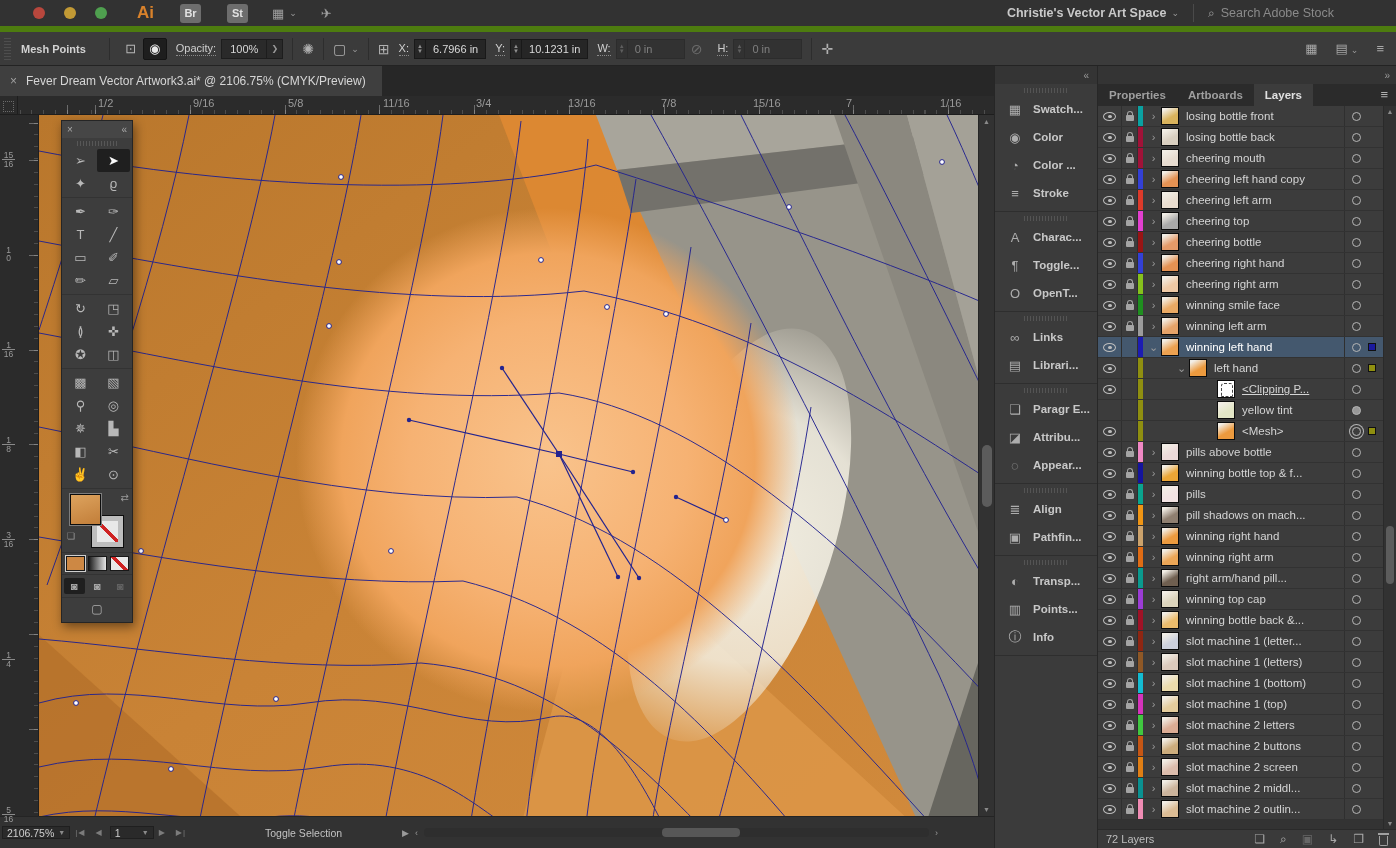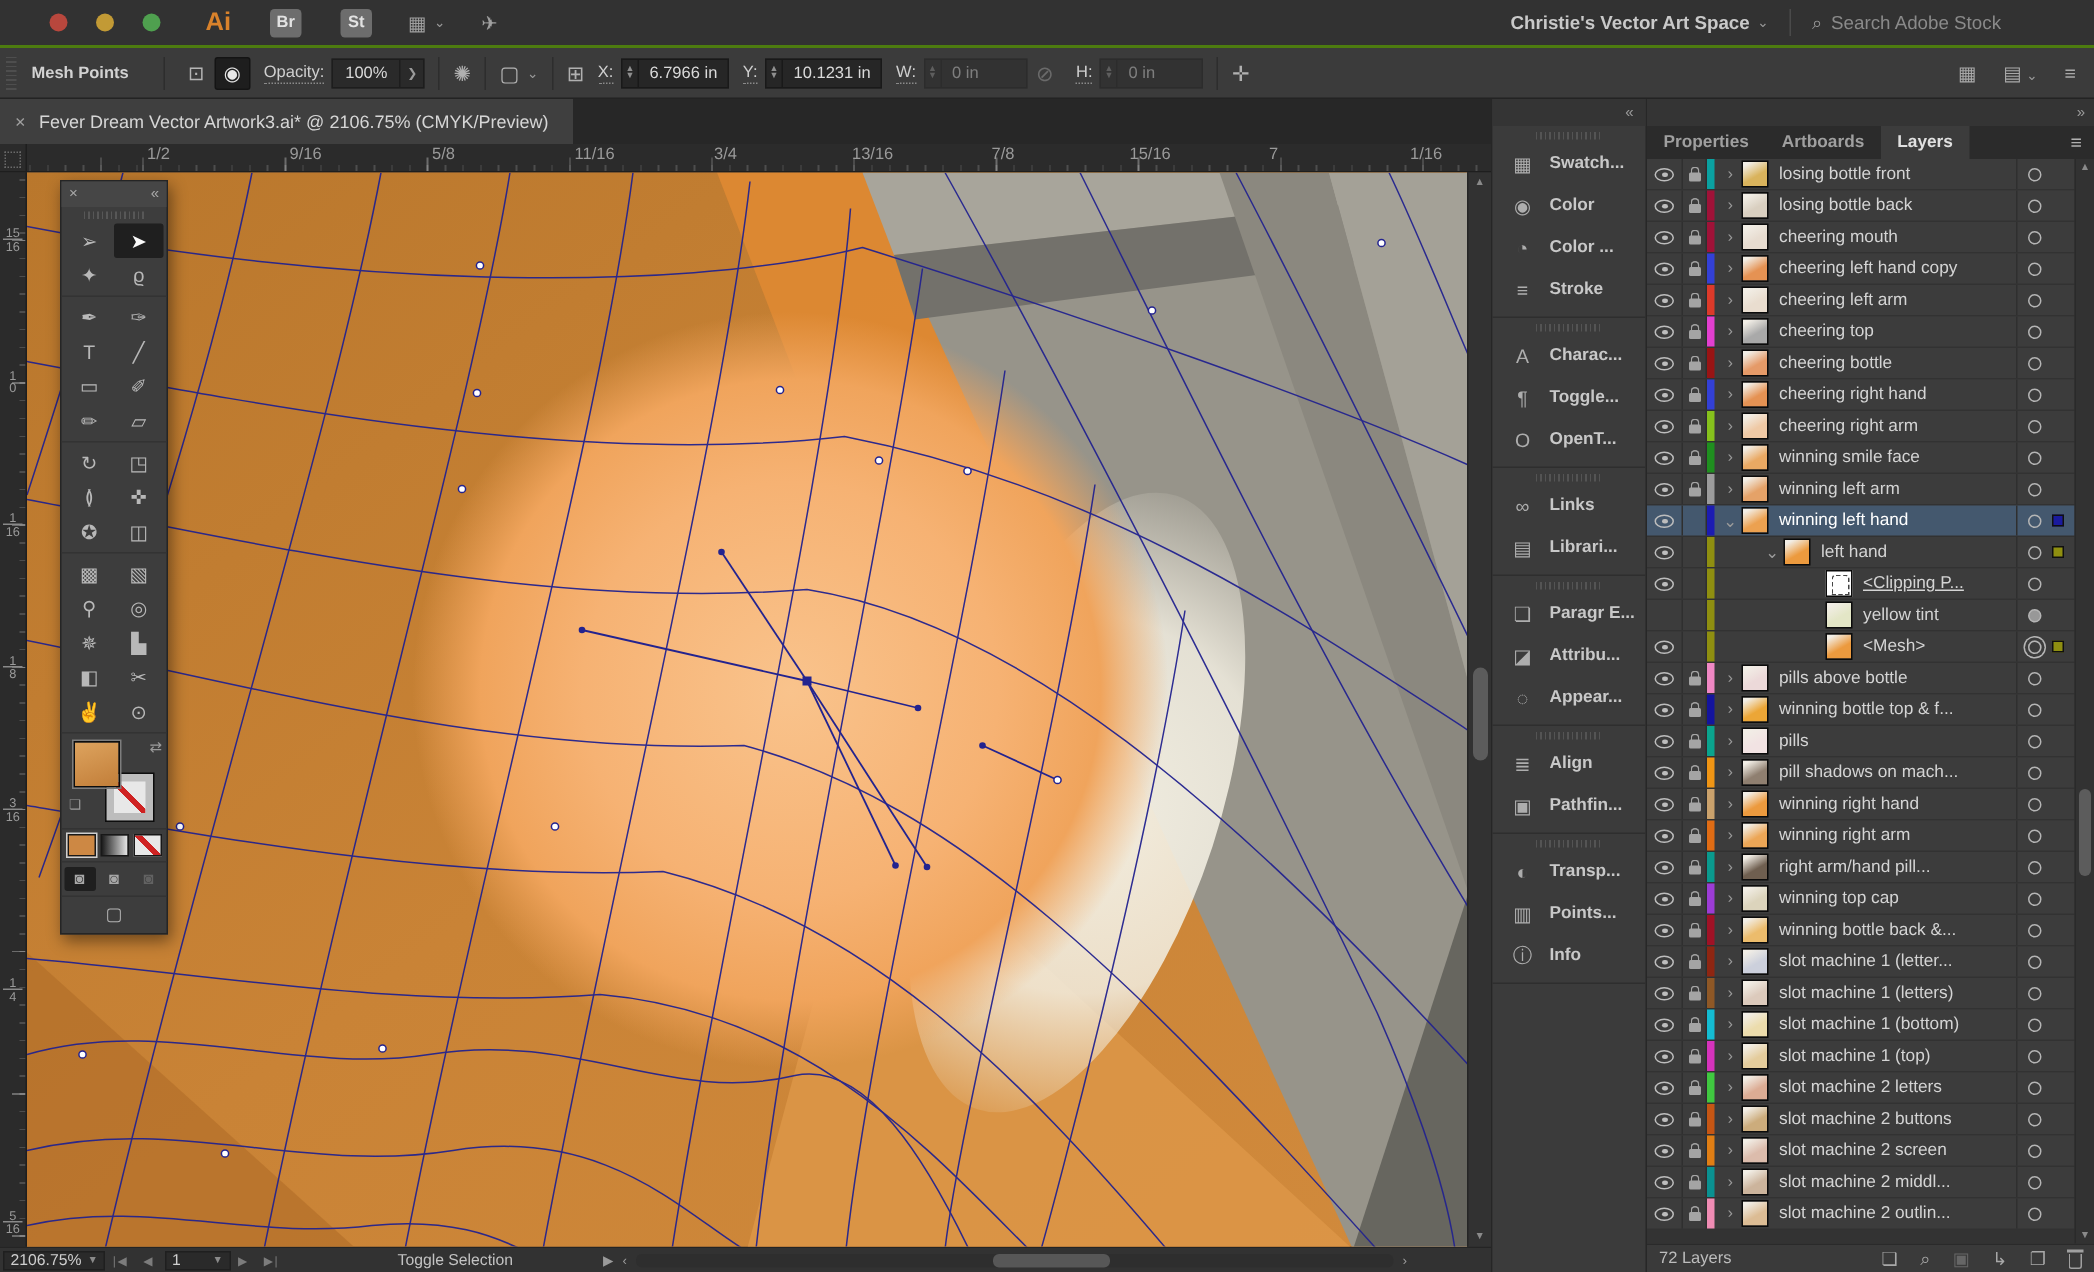--- a/index.html
+++ b/index.html
@@ -1,20 +1,20 @@
 <!DOCTYPE html>
 <html><head>
 <meta charset="utf-8">
 <style>
   * { box-sizing: border-box; margin:0; padding:0; }
   html,body { width:1396px; height:848px; overflow:hidden; background:#333;
     font-family:"Liberation Sans", sans-serif; font-size:11px; color:#cccccc; }
 
   
-  .titlebar { height:32px; background:#323232; display:flex; align-items:center; border-bottom:2px solid #4d7c0f; }
+  .titlebar { height:32px; background:#323232; display:flex; align-items:center; border-bottom:6px solid #4d7c0f; }
   .tl { width:12px; height:12px; border-radius:50%; margin-left:19px; }
   .tl:first-child { margin-left:33px; }
   .tl.red{background:#b8473d;} .tl.yel{background:#c29a35;} .tl.grn{background:#4fa04f;}
   .ai-logo { color:#d9822b; font-weight:bold; font-size:17px; margin-left:30px; }
   .tb-badge { background:#6d6d6d; color:#e2e2e2; font-weight:bold; font-size:11px; width:21px; height:19px;
     border-radius:3px; display:flex; align-items:center; justify-content:center; margin-left:26px; }
   .tb-icon { color:#9f9f9f; font-size:13px; margin-left:24px; }
   .chev { color:#9a9a9a; font-size:9px; margin-left:5px; }
   .ws { margin-left:auto; display:flex; align-items:center; }
   .ws-name { font-weight:bold; color:#c9c9c9; font-size:12.5px; }
@@ -57,39 +57,39 @@
   .ruler-corner::after { content:""; position:absolute; left:3px; top:5px; width:9px; height:9px; border:1px dotted #6a6a6a; }
   .ruler-top { flex:1; position:relative;
     background:
       repeating-linear-gradient(90deg, rgba(255,255,255,.30) 0 1px, transparent 1px 94.8px) 77px bottom / auto 9px no-repeat padding-box,
       repeating-linear-gradient(90deg, rgba(255,255,255,.16) 0 1px, transparent 1px 11.85px) 77px bottom / auto 4px,
       #2b2b2b;
     background-repeat:repeat-x; }
   .rt { position:absolute; top:1px; color:#9a9a9a; font-size:11px; margin-left:3px; }
 
   .canvas-row { flex:1; display:flex; position:relative; }
-  .ruler-left { width:18px; background:#2b2b2b; border-right:1px solid #1e1e1e; position:relative;
+  .ruler-left { width:39px; background:#2b2b2b; border-right:1px solid #1e1e1e; position:relative;
     background:
       repeating-linear-gradient(180deg, rgba(255,255,255,.30) 0 1px, transparent 1px 94.8px) right 45px / 9px auto,
       repeating-linear-gradient(180deg, rgba(255,255,255,.16) 0 1px, transparent 1px 11.85px) right 45px / 4px auto,
       #2b2b2b;
     background-repeat:repeat-y; }
   .rl { position:absolute; left:2px; width:13px; text-align:center; color:#9a9a9a; font-size:8.5px; line-height:8px; }
   .rl .n.bar { border-bottom:1px solid #8a8a8a; }
   .rl span { display:block; }
 
   .canvas { flex:1; position:relative; background:#c67f35; overflow:hidden; }
   .canvas svg { position:absolute; left:0; top:0; }
 
   .vscroll { width:16px; background:#323232; border-left:1px solid #252525; position:relative; }
   .vscroll .up,.vscroll .dn { position:absolute; left:0; width:100%; text-align:center; color:#8a8a8a; font-size:7px; }
   .vscroll .up{top:3px;} .vscroll .dn{bottom:3px;}
   .vscroll .thumb { position:absolute; left:2.5px; width:10px; top:330px; height:62px; background:#5c5c5c; border-radius:5px; }
 
-  .statusbar { height:17px; background:#323232; border-top:1px solid #242424; display:flex; align-items:center; font-size:10.5px; color:#b8b8b8; }
+  .statusbar { height:32px; background:#323232; border-top:1px solid #242424; display:flex; align-items:center; font-size:10.5px; color:#b8b8b8; }
   .sb-field { background:#2a2a2a; border:1px solid #1f1f1f; height:13px; display:flex; align-items:center; padding:0 4px; gap:4px; margin-left:2px; color:#cfcfcf; }
   .sb-field .ar { color:#8a8a8a; font-size:7px; }
   .sb-nav { color:#7c7c7c; font-size:8px; letter-spacing:1px; margin:0 5px; }
   .sb-hint { margin-left:74px; color:#c2c2c2; }
   .htrack { height:9px; flex:1; max-width:505px; background:#2e2e2e; border-radius:4px; margin:0 3px; position:relative; }
   .hthumb { position:absolute; top:0; height:9px; width:78px; left:238px; background:#575757; border-radius:4px; }
   .sb-ar { color:#9a9a9a; font-size:9px; margin:0 3px; }
 
   
   .tools-float { position:absolute; left:22px; top:5px; width:72px; background:#3d3d3d;

